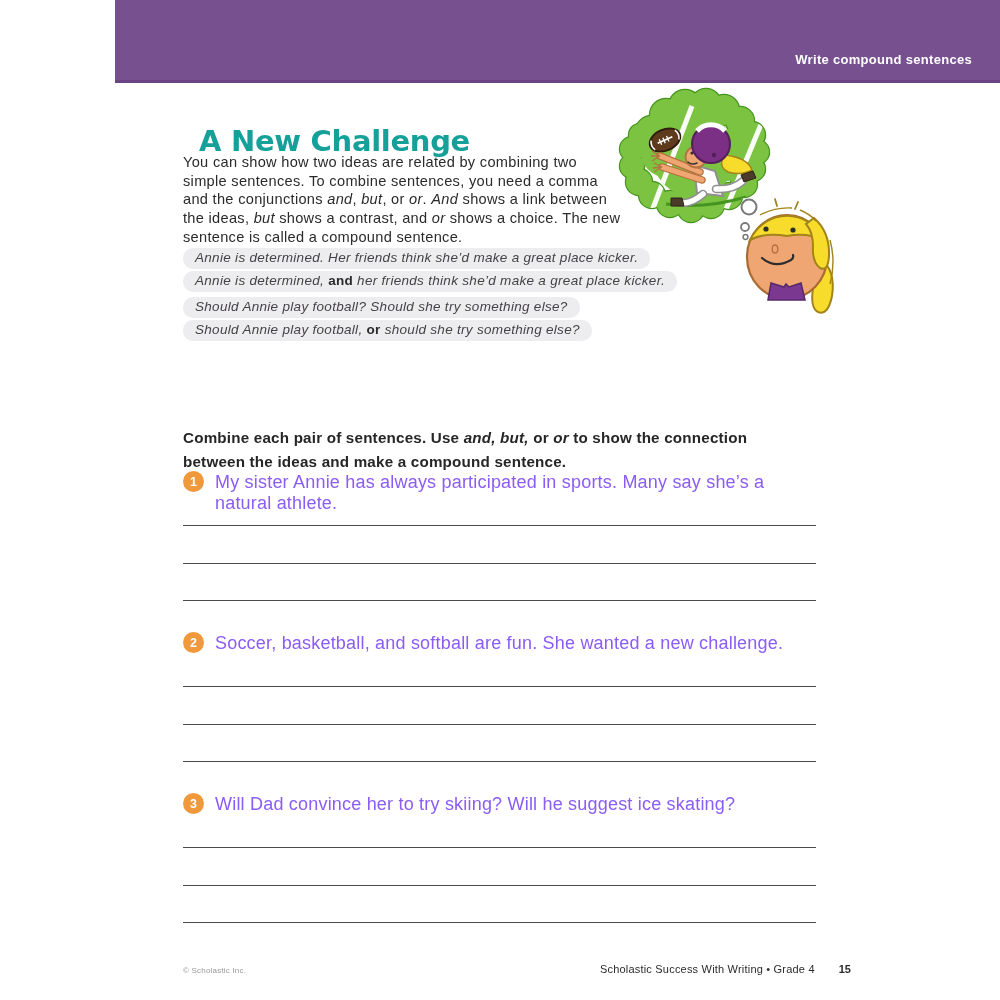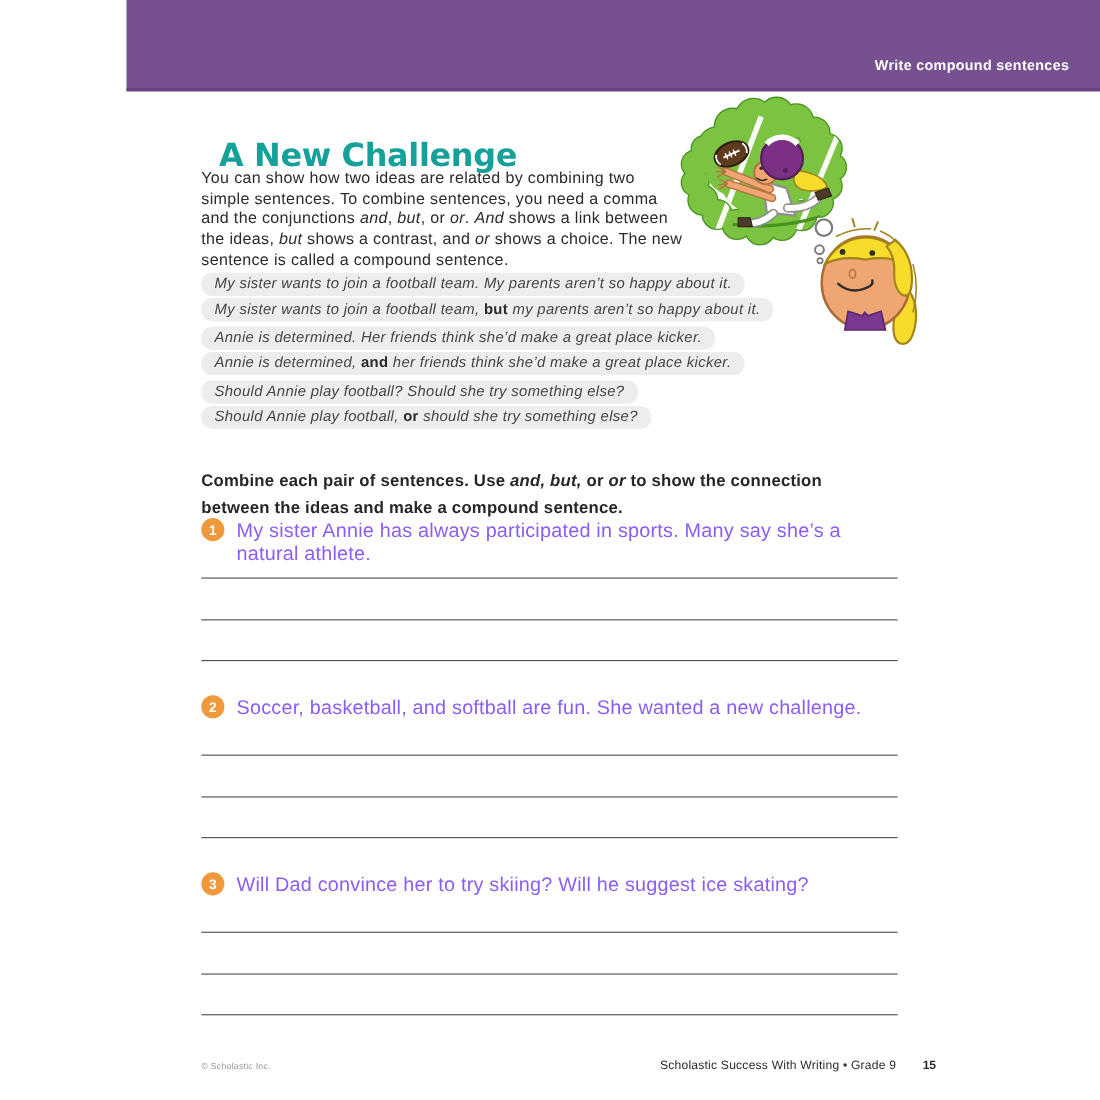--- a/index.html
+++ b/index.html
@@ -84,30 +84,20 @@
   <div class="rich"><span>You can show how two ideas are related by combining two</span></div>
   <div class="rich"><span>simple sentences. To combine sentences, you need a comma</span></div>
   <div class="rich"><span>and the conjunctions </span><span class="i">and</span><span>, </span><span class="i">but</span><span>, or </span><span class="i">or</span><span>. </span><span class="i">And</span><span> shows a link between</span></div>
   <div class="rich"><span>the ideas, </span><span class="i">but</span><span> shows a contrast, and </span><span class="i">or</span><span> shows a choice. The new</span></div>
   <div class="rich"><span>sentence is called a compound sentence.</span></div>
 </div>
 
 <div class="examples">
   <div class="pill-group">
     <div class="pill">
-        <span>My sister wants to join a football team. My parents aren’t so happy about it.</span>
-      </div>
-    <div class="pill">
-        <span>My sister wants to join a football team, </span>
-        <span class="b">but</span>
-        <span> my parents aren’t so happy about it.</span>
-      </div>
-  </div>
-  <div class="pill-group">
-    <div class="pill">
         <span>Annie is determined. Her friends think she’d make a great place kicker.</span>
       </div>
     <div class="pill">
         <span>Annie is determined, </span>
         <span class="b">and</span>
         <span> her friends think she’d make a great place kicker.</span>
       </div>
   </div>
   <div class="pill-group">
     <div class="pill">
@@ -152,21 +142,21 @@
     <span class="q-text">Will Dad convince her to try skiing? Will he suggest ice skating?</span>
   </div>
   <div class="answer-line l1"></div>
   <div class="answer-line l2"></div>
   <div class="answer-line l3"></div>
 </div>
 
 <div class="footer">
   <span class="copyright">© Scholastic Inc.</span>
   <span class="series-wrap">
-    <span class="series">Scholastic Success With Writing • Grade 9</span>
+    <span class="series">Scholastic Success With Writing • Grade 4</span>
     <span class="page-num">15</span>
   </span>
 </div>
 
 <svg class="illustration" viewBox="595 85 300 240" xmlns="http://www.w3.org/2000/svg">
   <defs>
     <clipPath id="cloudClip">
       <circle cx="652" cy="133" r="17"></circle>
         <circle cx="666" cy="115" r="16"></circle>
         <circle cx="685" cy="106" r="16"></circle>

